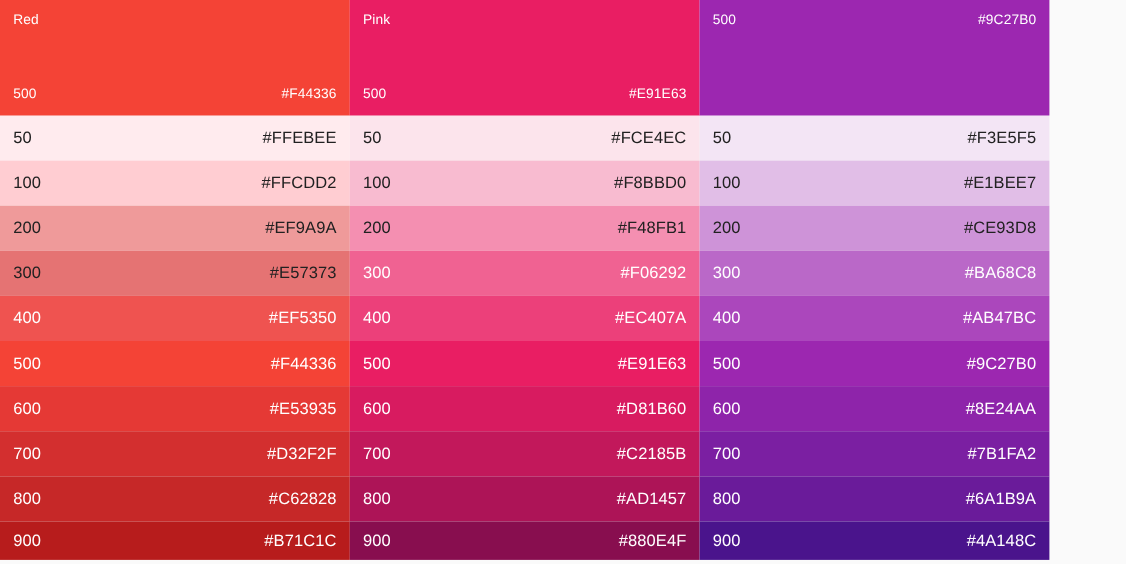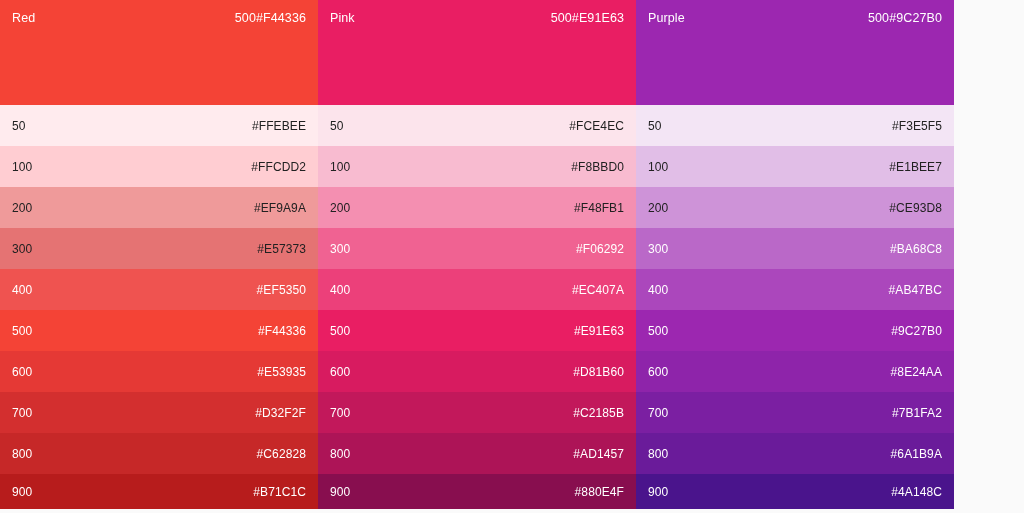--- a/index.html
+++ b/index.html
@@ -30,23 +30,23 @@
   }
 
   .palette-column + .palette-column { }
 
   
   .palette-header {
     height: 105px;
     flex: 0 0 105px;
     position: relative;
     display: flex;
-    flex-direction: row;
+    flex-direction: column;
     justify-content: space-between;
-    padding: 11px 12px 2px 12px;
+    padding: 11px 12px 13px 12px;
   }
 
   .palette-title {
     font-size: 12.5px;
     line-height: 14px;
     font-weight: 400;
     letter-spacing: 0.1px;
     white-space: nowrap;
   }
 
@@ -60,21 +60,21 @@
   }
 
   
   .tone-row {
     height: 41px;
     flex: 0 0 41px;
     display: flex;
     align-items: center;
     justify-content: space-between;
     padding: 0 12px;
-    font-size: 12px;
+    font-size: 15px;
     letter-spacing: 0.1px;
   }
 
   .tone-row:last-child { flex: 1 1 auto; }
 
   .tone-weight { white-space: nowrap; }
   .tone-hex { white-space: nowrap; text-align: center; }
 </style>
 </head>
 <body>
@@ -173,21 +173,20 @@
         <span class="tone-weight">800</span>
         <span class="tone-hex">#AD1457</span>
       </div>
       <div class="tone-row" style="background: rgb(136, 14, 79); color: rgb(255, 255, 255);">
         <span class="tone-weight">900</span>
         <span class="tone-hex">#880E4F</span>
       </div>
     </div>
     <div class="palette-column">
       <div class="palette-header" style="background: rgb(156, 39, 176); color: rgb(255, 255, 255);">
-        <div class="palette-title">Purple</div>
         <div class="header-row">
           <span class="tone-weight">500</span>
           <span class="tone-hex">#9C27B0</span>
         </div>
       </div>
       <div class="tone-row" style="background: rgb(243, 229, 245); color: rgb(33, 33, 33);">
         <span class="tone-weight">50</span>
         <span class="tone-hex">#F3E5F5</span>
       </div>
       <div class="tone-row" style="background: rgb(225, 190, 231); color: rgb(33, 33, 33);">

